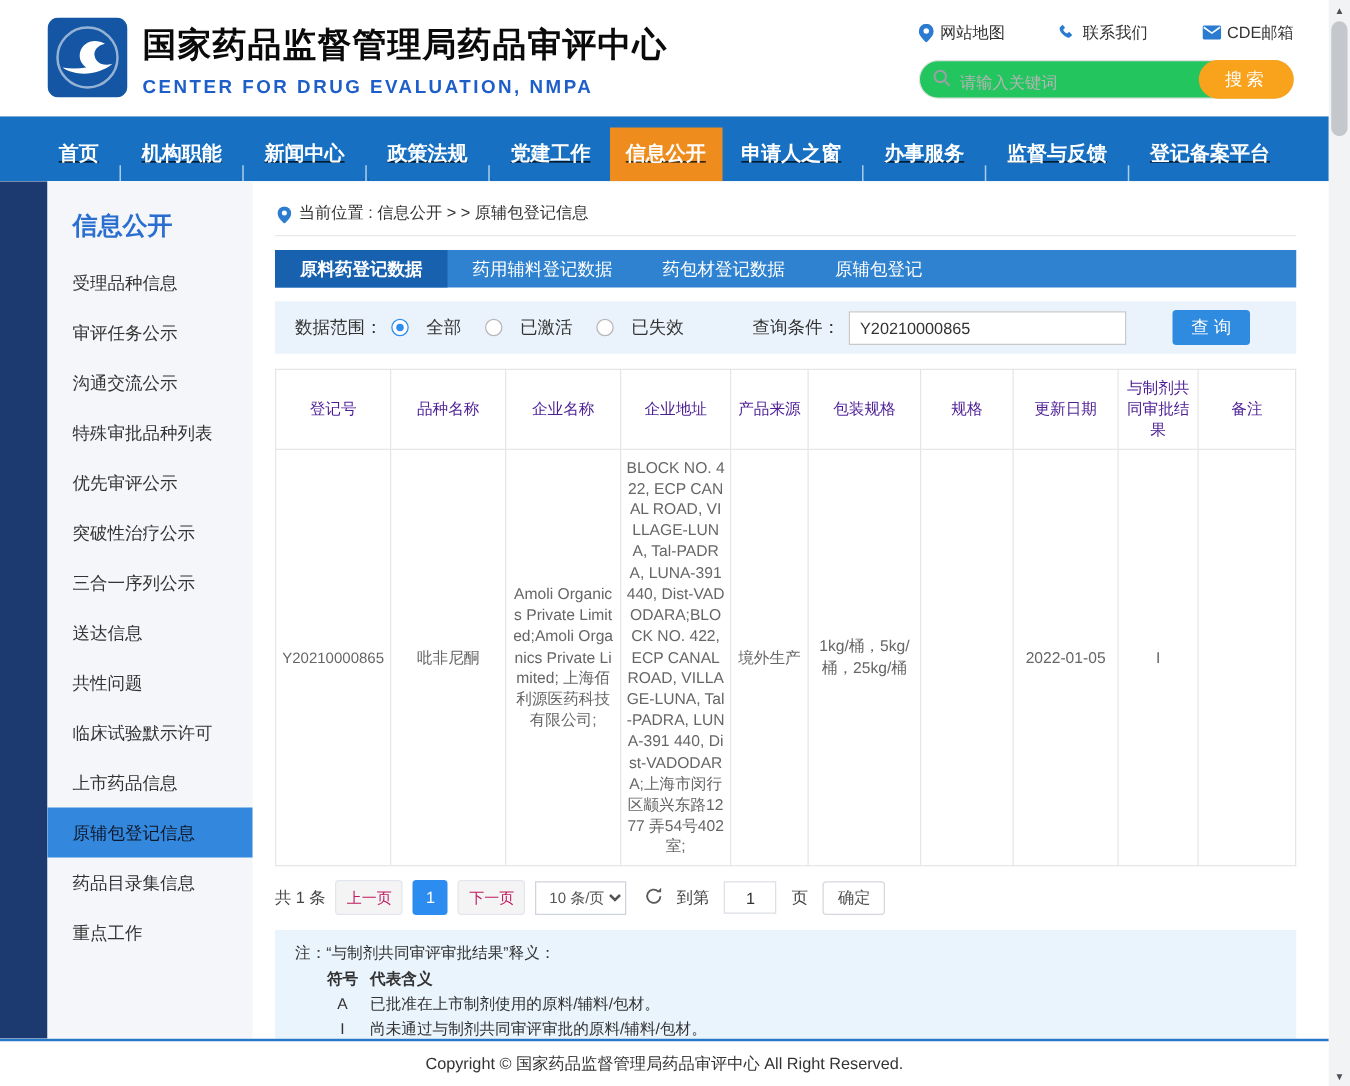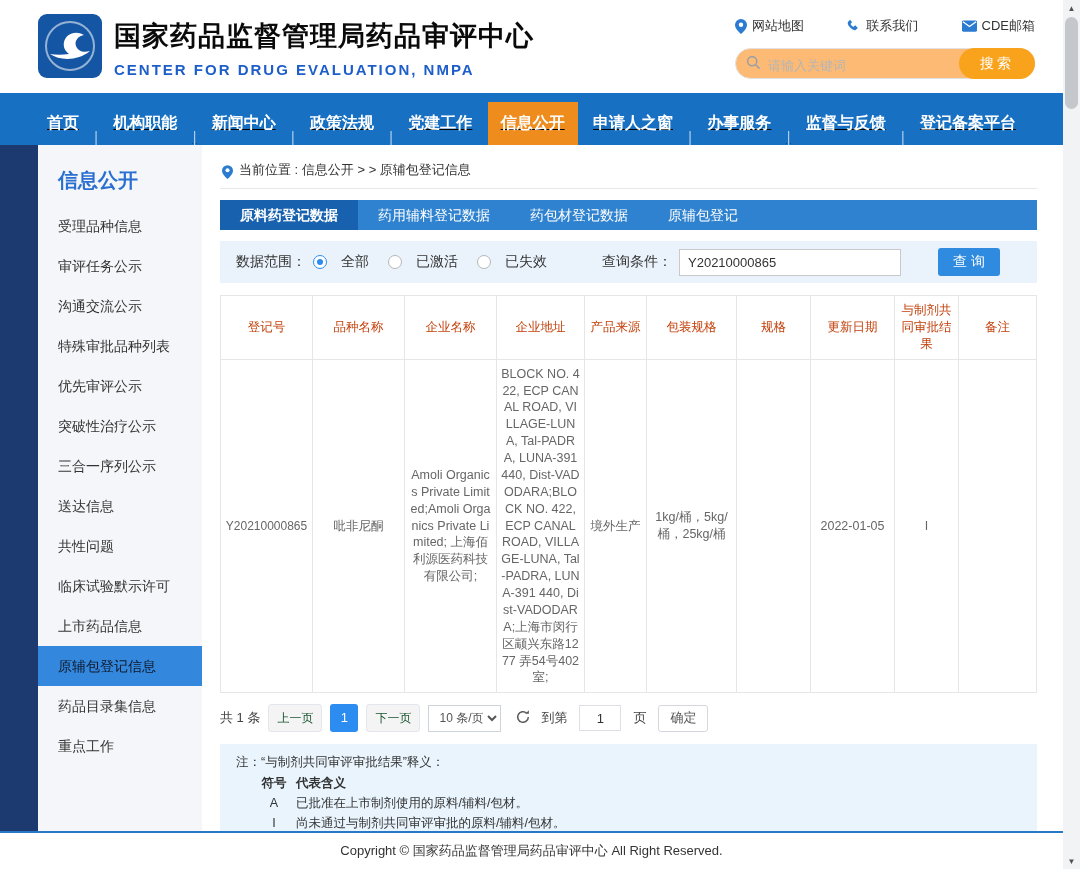--- a/index.html
+++ b/index.html
@@ -14,21 +14,21 @@
   .logo { position:absolute; left:38px; top:14px; width:64px; height:64px; }
   .titles { position:absolute; left:114px; top:18px; }
   .cn-title { font-size:27px; font-weight:bold; color:#0a0a0a; letter-spacing:1px; }
   .en-title { margin-top:7px; font-size:15px; font-weight:bold; color:#1e5ec9; letter-spacing:2px; }
   .hd-right { position:absolute; right:28px; top:17px; width:300px; }
   .quick-links { display:flex; justify-content:space-between; align-items:center; font-size:13px; color:#333; }
   .qlink { display:flex; align-items:center; gap:5px; cursor:pointer; }
   .qlink svg { display:block; }
   .search-bar { position:relative; margin-top:13px; width:300px; height:31px; }
   .search-input { width:100%; height:31px; border:1px solid #e2e2e2; border-radius:16px;
-    padding:4px 84px 0 32px; font-size:13px; color:#333; background:#fdba74; outline:none; }
+    padding:4px 84px 0 32px; font-size:13px; color:#333; background:#22c55e; outline:none; }
   .search-input::placeholder { color:#b5b5b5; }
   .search-icon { position:absolute; left:11px; top:7px; }
   .search-btn { position:absolute; right:0; top:0; width:76px; height:31px; border:none;
     border-radius:16px; background:#f9a21b; color:#fff; font-size:14px; letter-spacing:3px; cursor:pointer; }
 
   
   .nav { height:52px; background:#1770c2; display:flex; align-items:flex-end;
     justify-content:space-between; padding:0 34px; flex:0 0 auto;text-decoration:underline; }
   .nav-item { height:43px; display:flex; align-items:center; padding:0 13px;
     color:#fff; font-size:16px; font-weight:bold; cursor:pointer; white-space:nowrap; }
@@ -64,27 +64,27 @@
   .query-label { margin-left:36px; }
   .query-input { width:222px; height:27px; border:1px solid #c9c9c9; padding:0 8px;
     font-size:13px; color:#333; outline:none; }
   .btn-query { margin-left:30px; width:62px; height:28px; background:#2f8be0; color:#fff;
     border:none; border-radius:3px; font-size:14px; cursor:pointer; }
 
   .table-wrap { margin-top:12px; }
   table { width:100%; border-collapse:collapse; table-layout:fixed; font-size:12.5px; color:#666; }
   th,td { border:1px solid #e6e6e6; text-align:center; vertical-align:middle;
     padding:6px 4px; line-height:1.35; }
-  th { color:#c2410c; font-weight:normal; height:58px; }
+  th { color:#4c1d95; font-weight:normal; height:58px; }
   td { word-break:break-all; }
   td.nowrap { white-space:nowrap; word-break:normal; font-size:12px; }
 
   .pagination { display:flex; align-items:center; gap:8px; margin-top:11px; font-size:13px; color:#444; }
   .page-btn { min-width:54px; height:28px; line-height:26px; border:1px solid #e3e6ec;
-    background:#f4f4f5; color:#14532d; text-align:center; border-radius:3px; font-size:12px;
+    background:#f4f4f5; color:#be185d; text-align:center; border-radius:3px; font-size:12px;
     padding:0 8px; cursor:pointer; }
   .page-num { width:28px; height:28px; line-height:28px; background:#2d8cf0; color:#fff;
     text-align:center; border-radius:3px; font-size:13px; cursor:pointer; }
   .page-size { height:27px; border:1px solid #cfd4dc; font-size:12px; color:#555; background:#fff;padding-left:6px; }
   .refresh-btn { width:20px; height:20px; border:none; background:transparent; cursor:pointer; padding:0; margin-left:4px; }
   .goto-input { width:42px; height:26px; border:1px solid #dcdfe6; text-align:center;
     font-size:13px; color:#333; outline:none; margin:0 4px; }
   .btn-confirm { height:27px; padding:0 11px; border:1px solid #d4d7dd; background:#fff;
     border-radius:3px; font-size:13px; color:#555; cursor:pointer; margin-left:4px; }
 

